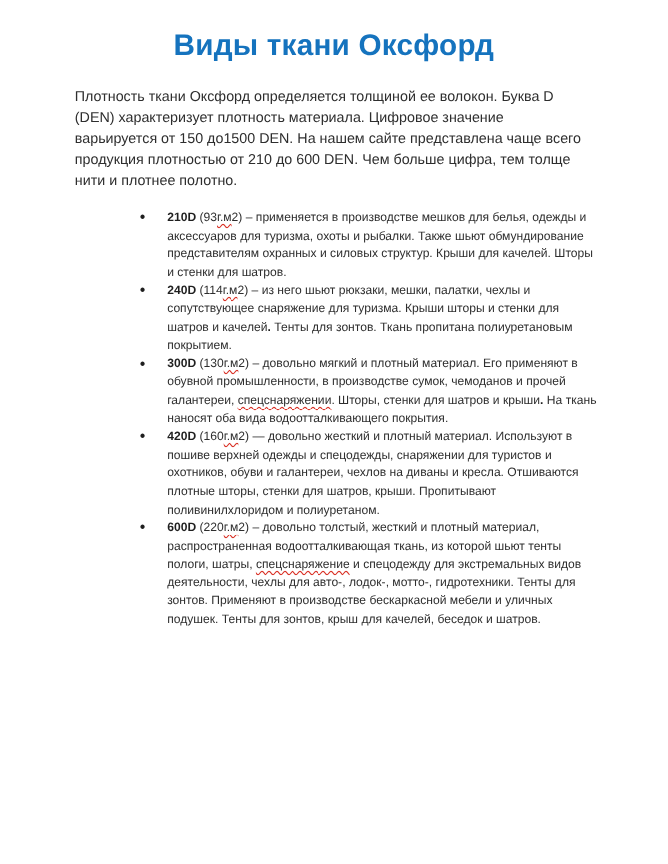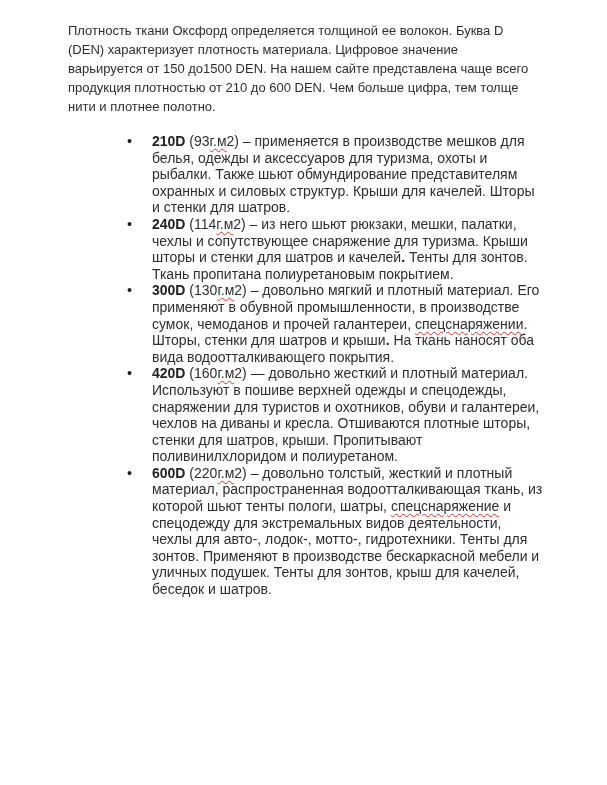--- a/index.html
+++ b/index.html
@@ -38,21 +38,21 @@
     color:var(--body-text);
   }
   ul.fabric-list{
     margin:17px 0 0 0;
     padding:0 0 0 152px;
     list-style:none;
   }
   ul.fabric-list li{
     position:relative;
     width:393px;
-    font-size:14px;
+    font-size:11px;
     line-height:16.6px;
     color:var(--body-text);
   }
   ul.fabric-list li::before{
     content:"\2022";
     position:absolute;
     left:-25px;
     top:0;
     font-size:14.5px;
     color:#1f1f1f;
@@ -67,20 +67,21 @@
     text-decoration-style:wavy;
     text-decoration-color:var(--spell-red);
     text-decoration-thickness:1px;
     text-underline-offset:2px;
   }
 </style>
 </head>
 <body>
 
 <div class="page">
+  <h1 class="doc-title">Виды ткани Оксфорд</h1>
 
   <p class="intro">Плотность ткани Оксфорд определяется толщиной ее волокон. Буква D (DEN) характеризует плотность материала. Цифровое значение варьируется от 150 до1500 DEN. На нашем сайте представлена чаще всего продукция плотностью от 210 до 600 DEN. Чем больше цифра, тем толще нити и плотнее полотно.</p>
 
   <ul class="fabric-list">
       <li><span class="seg-bold">210D</span><span class="seg-normal"> (93</span><span class="seg-spell">г.м</span><span class="seg-normal">2) – применяется в производстве мешков для белья, одежды и аксессуаров для туризма, охоты и рыбалки. Также шьют обмундирование представителям охранных и силовых структур. Крыши для качелей. Шторы и стенки для шатров.</span></li>
       <li><span class="seg-bold">240D</span><span class="seg-normal"> (114</span><span class="seg-spell">г.м</span><span class="seg-normal">2) – из него шьют рюкзаки, мешки, палатки, чехлы и сопутствующее снаряжение для туризма. Крыши шторы и стенки для шатров и качелей</span><span class="seg-bold">.</span><span class="seg-normal"> Тенты для зонтов. Ткань пропитана полиуретановым покрытием.</span></li>
       <li><span class="seg-bold">300D</span><span class="seg-normal"> (130</span><span class="seg-spell">г.м</span><span class="seg-normal">2) – довольно мягкий и плотный материал. Его применяют в обувной промышленности, в производстве сумок, чемоданов и прочей галантереи, </span><span class="seg-spell">спецснаряжении</span><span class="seg-normal">. Шторы, стенки для шатров и крыши</span><span class="seg-bold">.</span><span class="seg-normal"> На ткань наносят оба вида водоотталкивающего покрытия.</span></li>
       <li><span class="seg-bold">420D</span><span class="seg-normal"> (160</span><span class="seg-spell">г.м</span><span class="seg-normal">2) — довольно жесткий и плотный материал. Используют в пошиве верхней одежды и спецодежды, снаряжении для туристов и охотников, обуви и галантереи, чехлов на диваны и кресла. Отшиваются плотные шторы, стенки для шатров, крыши. Пропитывают поливинилхлоридом и полиуретаном.</span></li>
       <li><span class="seg-bold">600D</span><span class="seg-normal"> (220</span><span class="seg-spell">г.м</span><span class="seg-normal">2) – довольно толстый, жесткий и плотный материал, распространенная водоотталкивающая ткань, из которой шьют тенты пологи, шатры, </span><span class="seg-spell">спецснаряжение</span><span class="seg-normal"> и спецодежду для экстремальных видов деятельности, чехлы для авто-, лодок-, мотто-, гидротехники. Тенты для зонтов. Применяют в производстве бескаркасной мебели и уличных подушек. Тенты для зонтов, крыш для качелей, беседок и шатров.</span></li>
     </ul>

